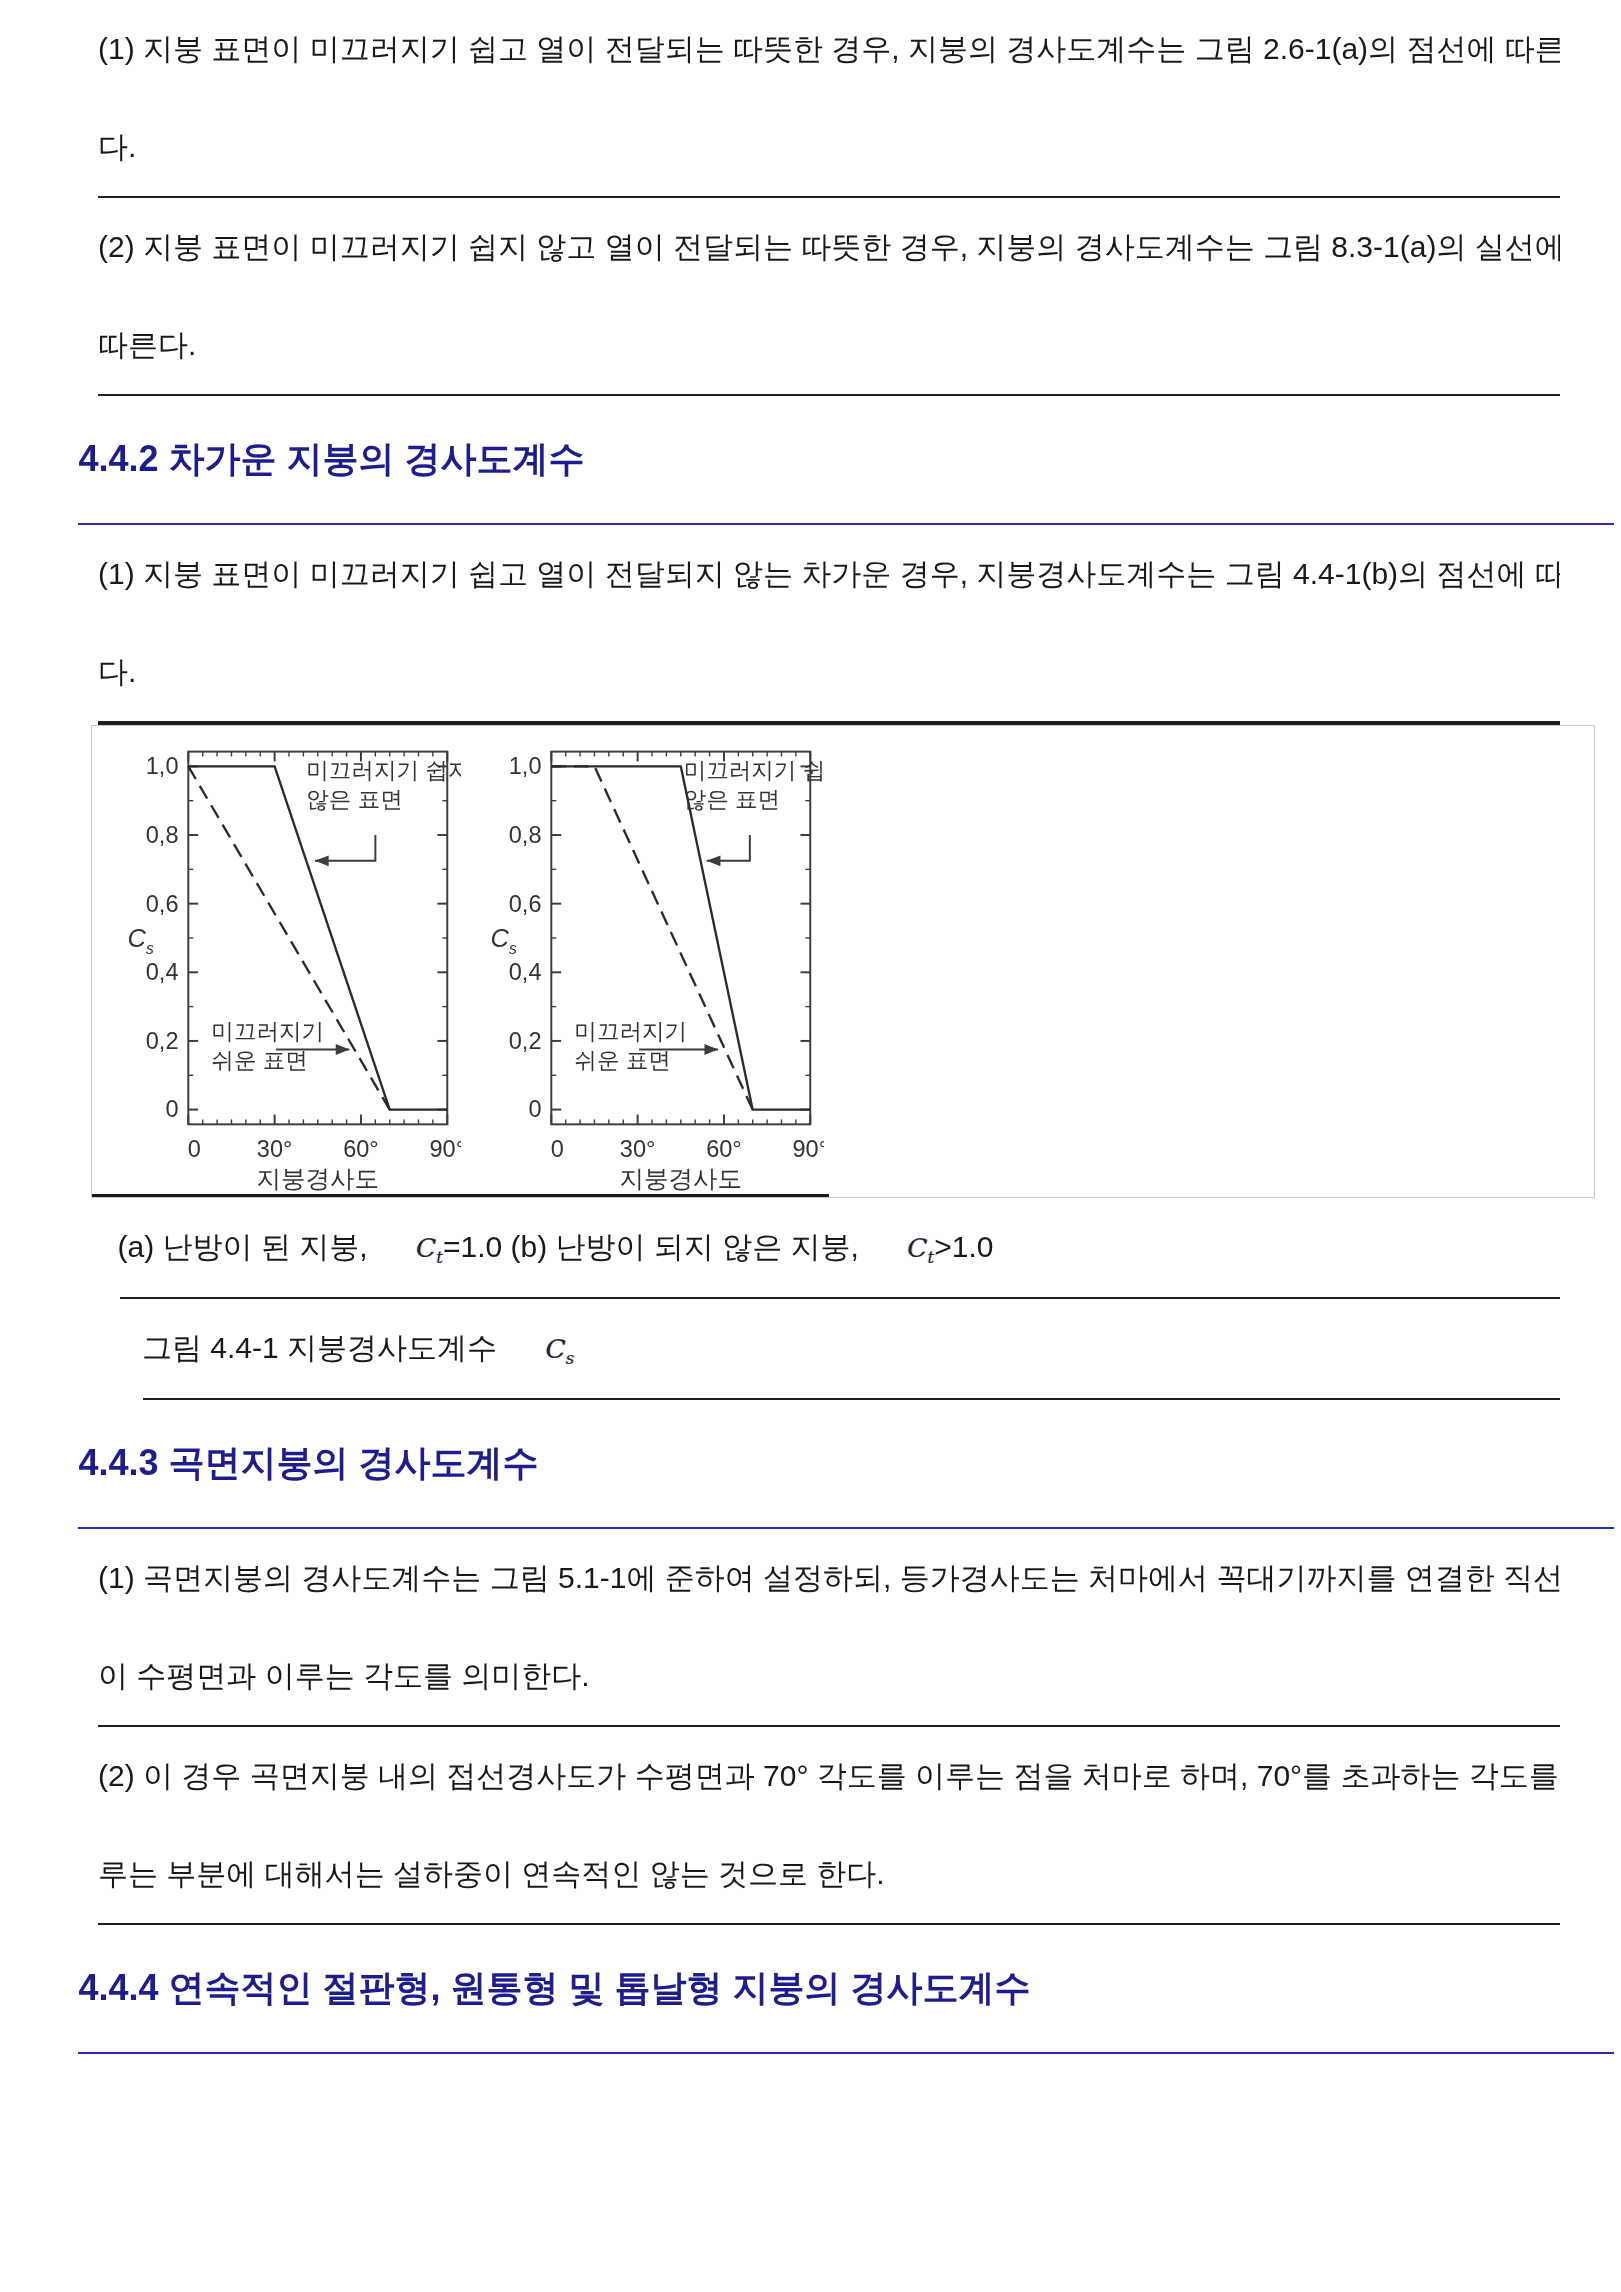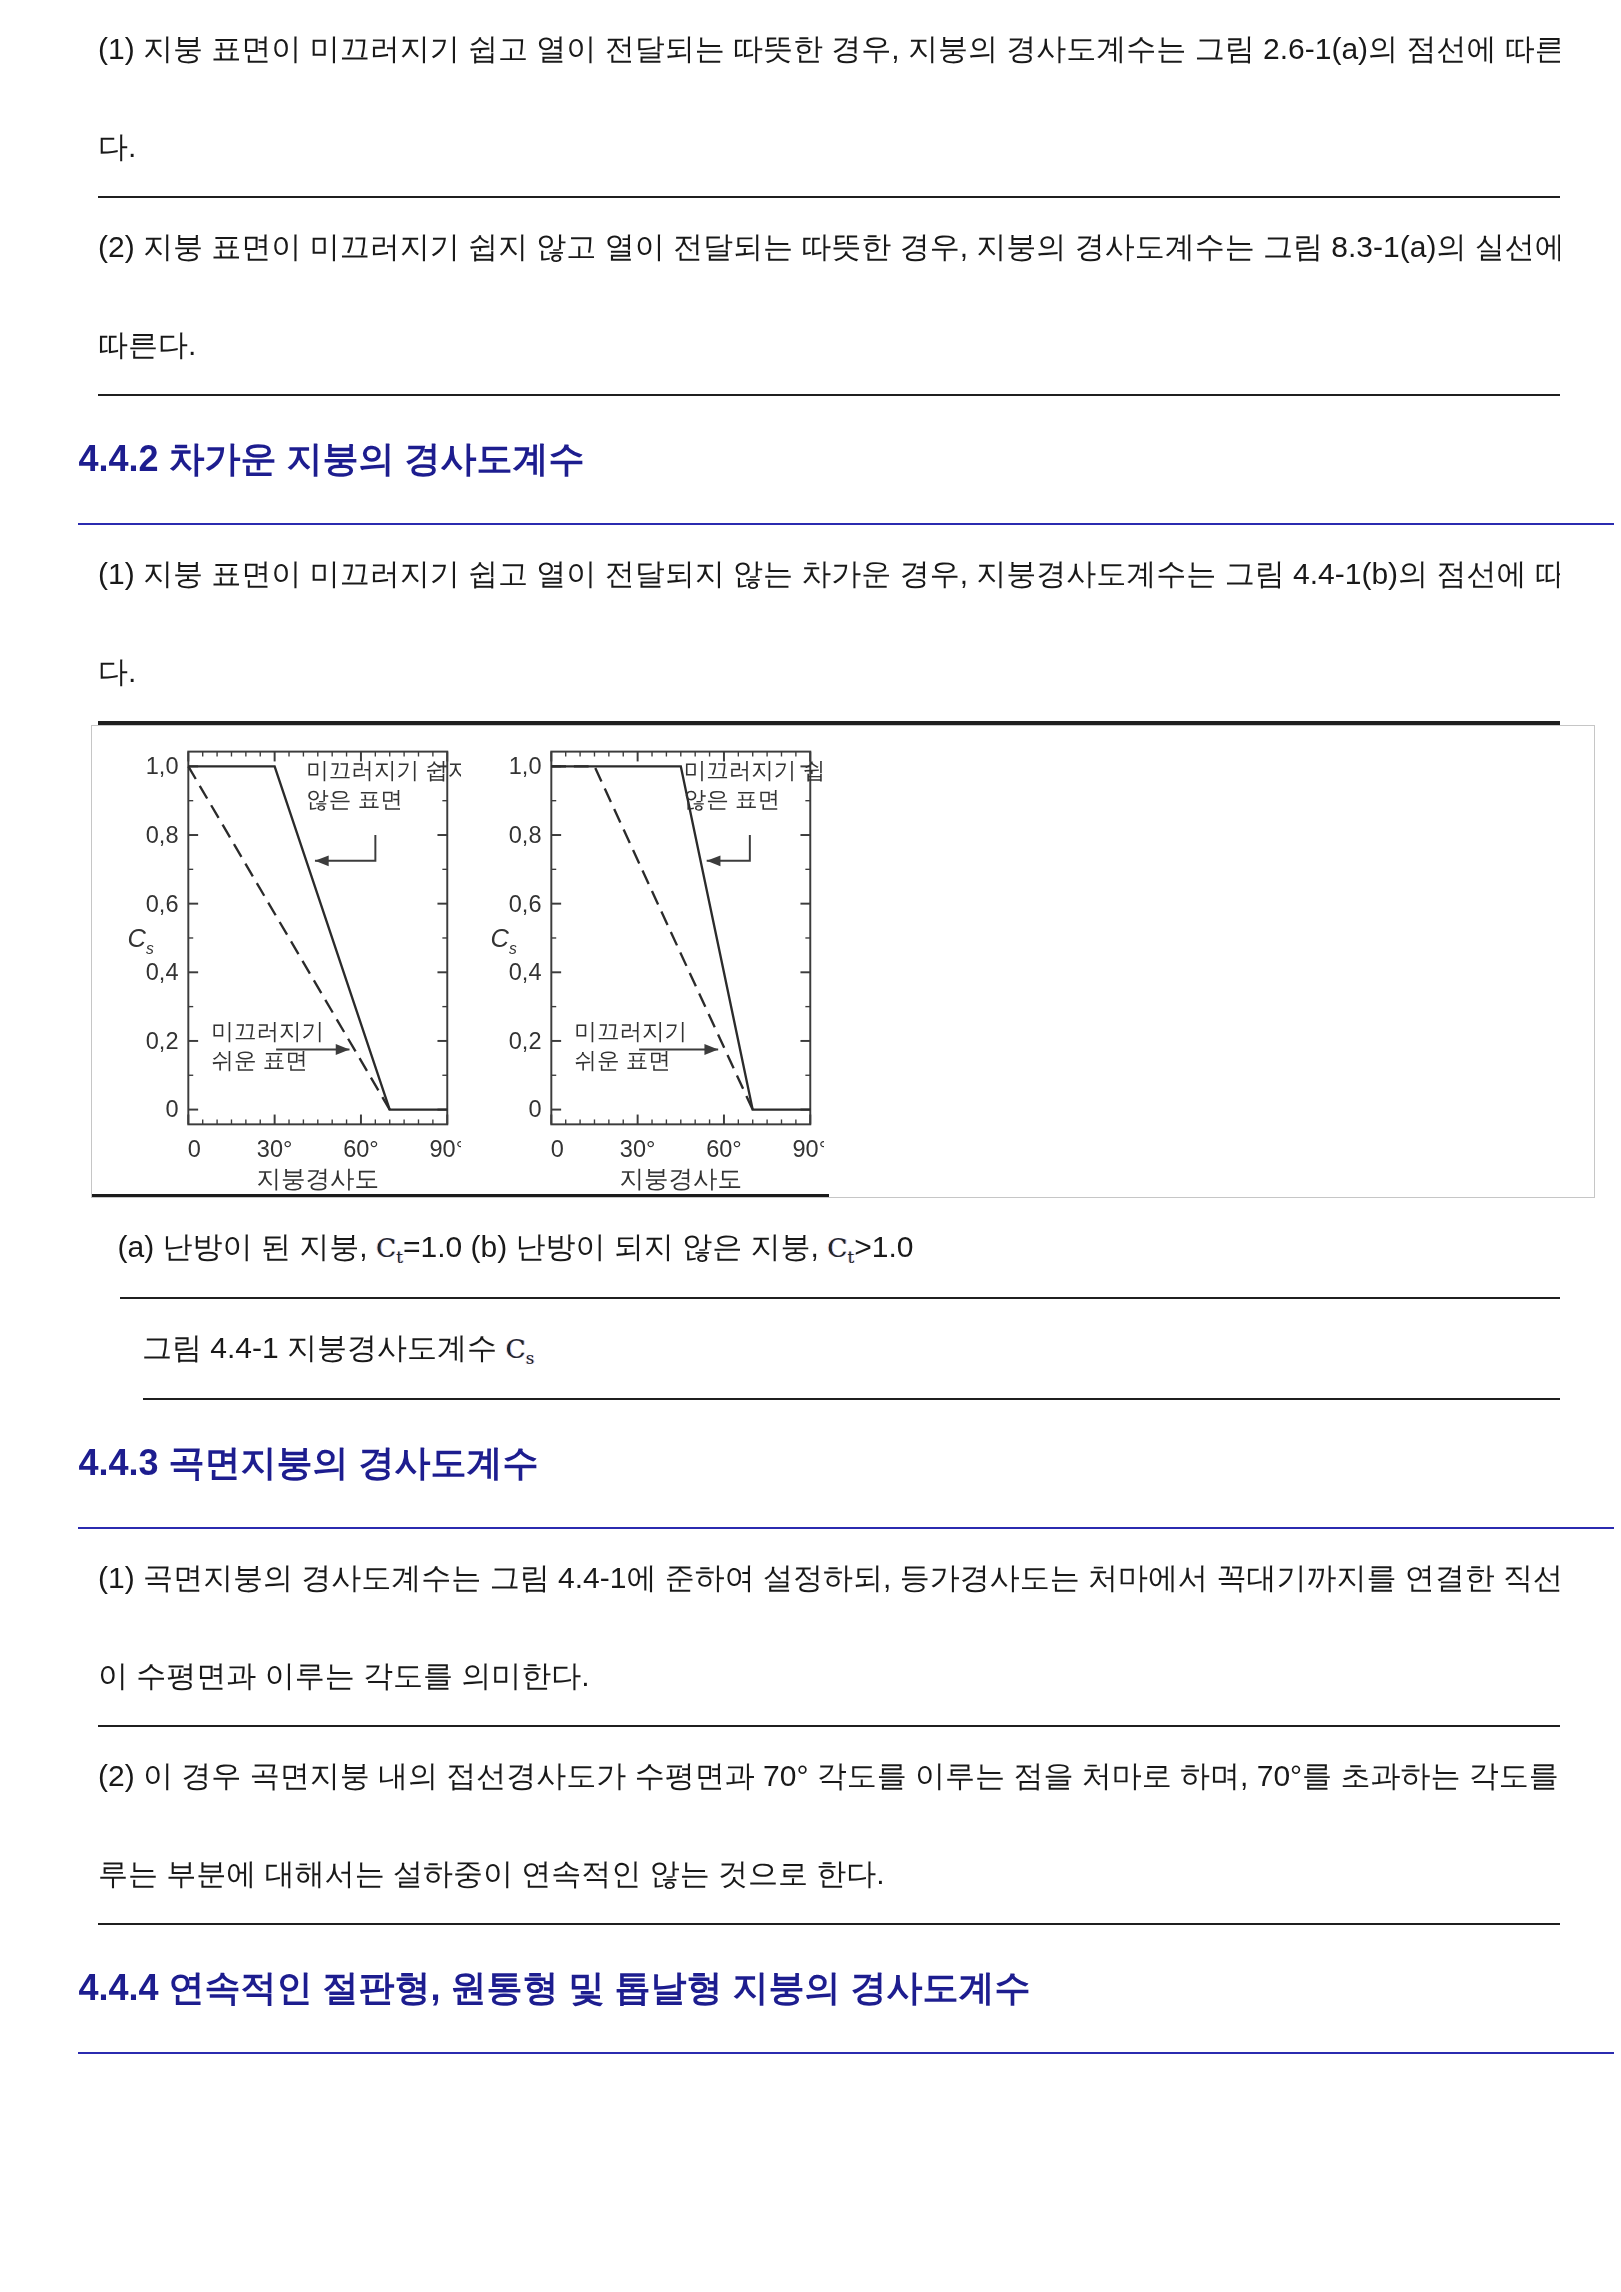--- a/index.html
+++ b/index.html
@@ -19,22 +19,23 @@
   .fig{
     margin-left:-6.9px;width:1504px;height:473px;border:1px solid #c6c6c6;
     box-sizing:border-box;background:#fff;
   }
   .fig-img{
     width:737px;height:100%;box-sizing:border-box;border-bottom:3.9px solid #1b1b1b;
     display:flex;gap:3.9px;padding:5.9px 0 0 9.8px;
   }
   .caption-line{font-size:30px;line-height:98px;white-space:nowrap;overflow:hidden;}
   .mathsym{
-    font-family:"DejaVu Serif",serif;font-size:26.5px;color:#20242c;
+    font-family:"DejaVu Serif",serif;font-style:italic;font-size:26.5px;color:#20242c;
     text-shadow:1px 0 0 rgba(80,130,255,.45),-1px 0 0 rgba(255,140,80,.4);
+    margin-left:40px;
   }
   .mathsym sub{font-size:16.7px;line-height:0;}
   svg text{font-family:"Liberation Sans",sans-serif;fill:#333;}
 </style>
 </head>
 <body>
 
 <main class="page">
     <div class="para">
       <div class="pline">(1) 지붕 표면이 미끄러지기 쉽고 열이 전달되는 따뜻한 경우, 지붕의 경사도계수는 그림 2.6-1(a)의 점선에 따른</div>
@@ -228,21 +229,21 @@
         </svg>
       </div>
     </figure>
     <div class="caption-line" style="padding-left: 19.6px;"><span>(a) 난방이 된 지붕, </span><span class="mathsym"><span>C</span><sub>t</sub></span><span>=1.0 (b) 난방이 되지 않은 지붕, </span><span class="mathsym"><span>C</span><sub>t</sub></span><span>&gt;1.0</span></div>
     <hr class="rule" style="margin-left: 21.6px;">
     <div class="caption-line" style="padding-left: 44px;"><span>그림 4.4-1 지붕경사도계수 </span><span class="mathsym"><span>C</span><sub>s</sub></span></div>
     <hr class="rule" style="margin-left: 45px;">
     <div class="heading">4.4.3 곡면지붕의 경사도계수</div>
     <hr class="heading-rule">
     <div class="para">
-      <div class="pline">(1) 곡면지붕의 경사도계수는 그림 4.4-1에 준하여 설정하되, 등가경사도는 처마에서 꼭대기까지를 연결한 직선</div>
+      <div class="pline">(1) 곡면지붕의 경사도계수는 그림 5.1-1에 준하여 설정하되, 등가경사도는 처마에서 꼭대기까지를 연결한 직선</div>
       <div class="pline">이 수평면과 이루는 각도를 의미한다.</div>
     </div>
     <hr class="rule">
     <div class="para">
       <div class="pline">(2) 이 경우 곡면지붕 내의 접선경사도가 수평면과 70° 각도를 이루는 점을 처마로 하며, 70°를 초과하는 각도를 이</div>
       <div class="pline">루는 부분에 대해서는 설하중이 연속적인 않는 것으로 한다.</div>
     </div>
     <hr class="rule">
     <div class="heading">4.4.4 연속적인 절판형, 원통형 및 톱날형 지붕의 경사도계수</div>
     <hr class="heading-rule">

